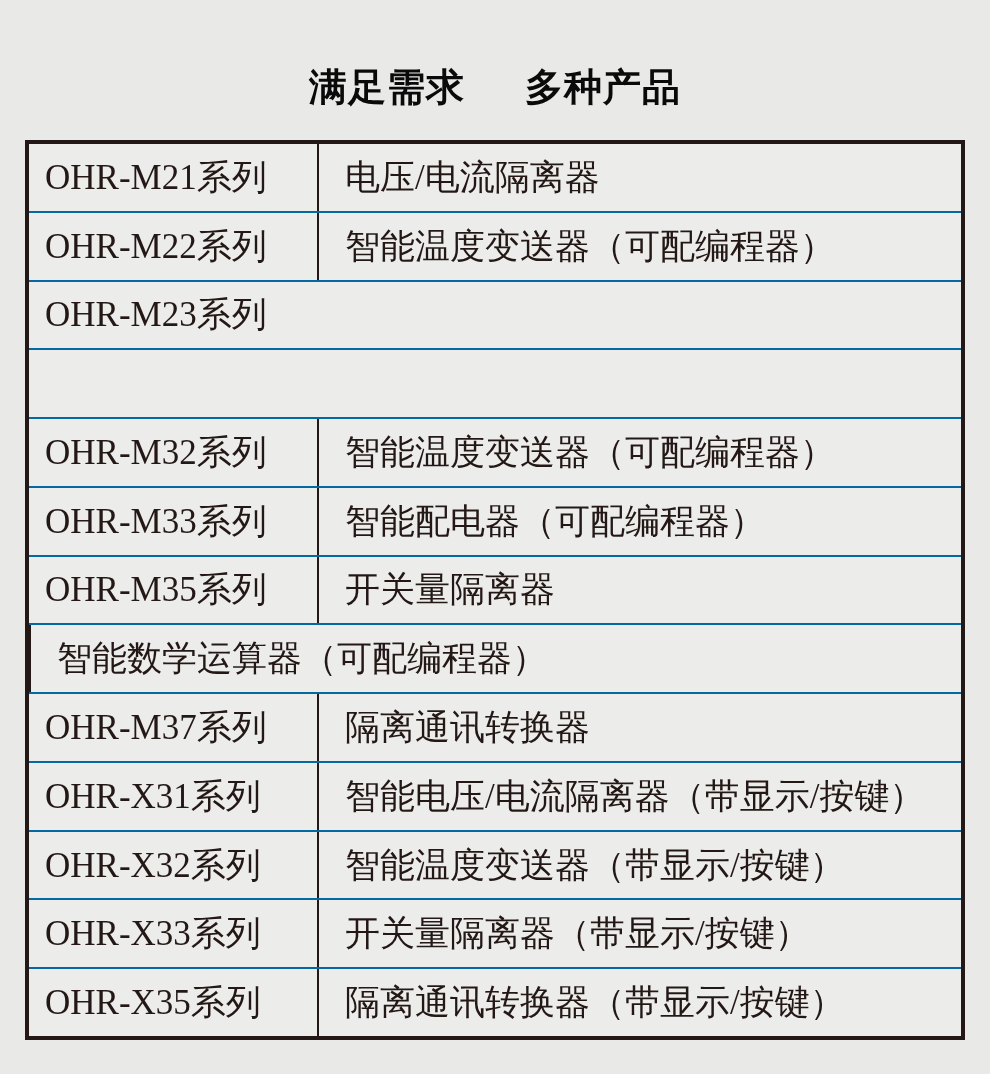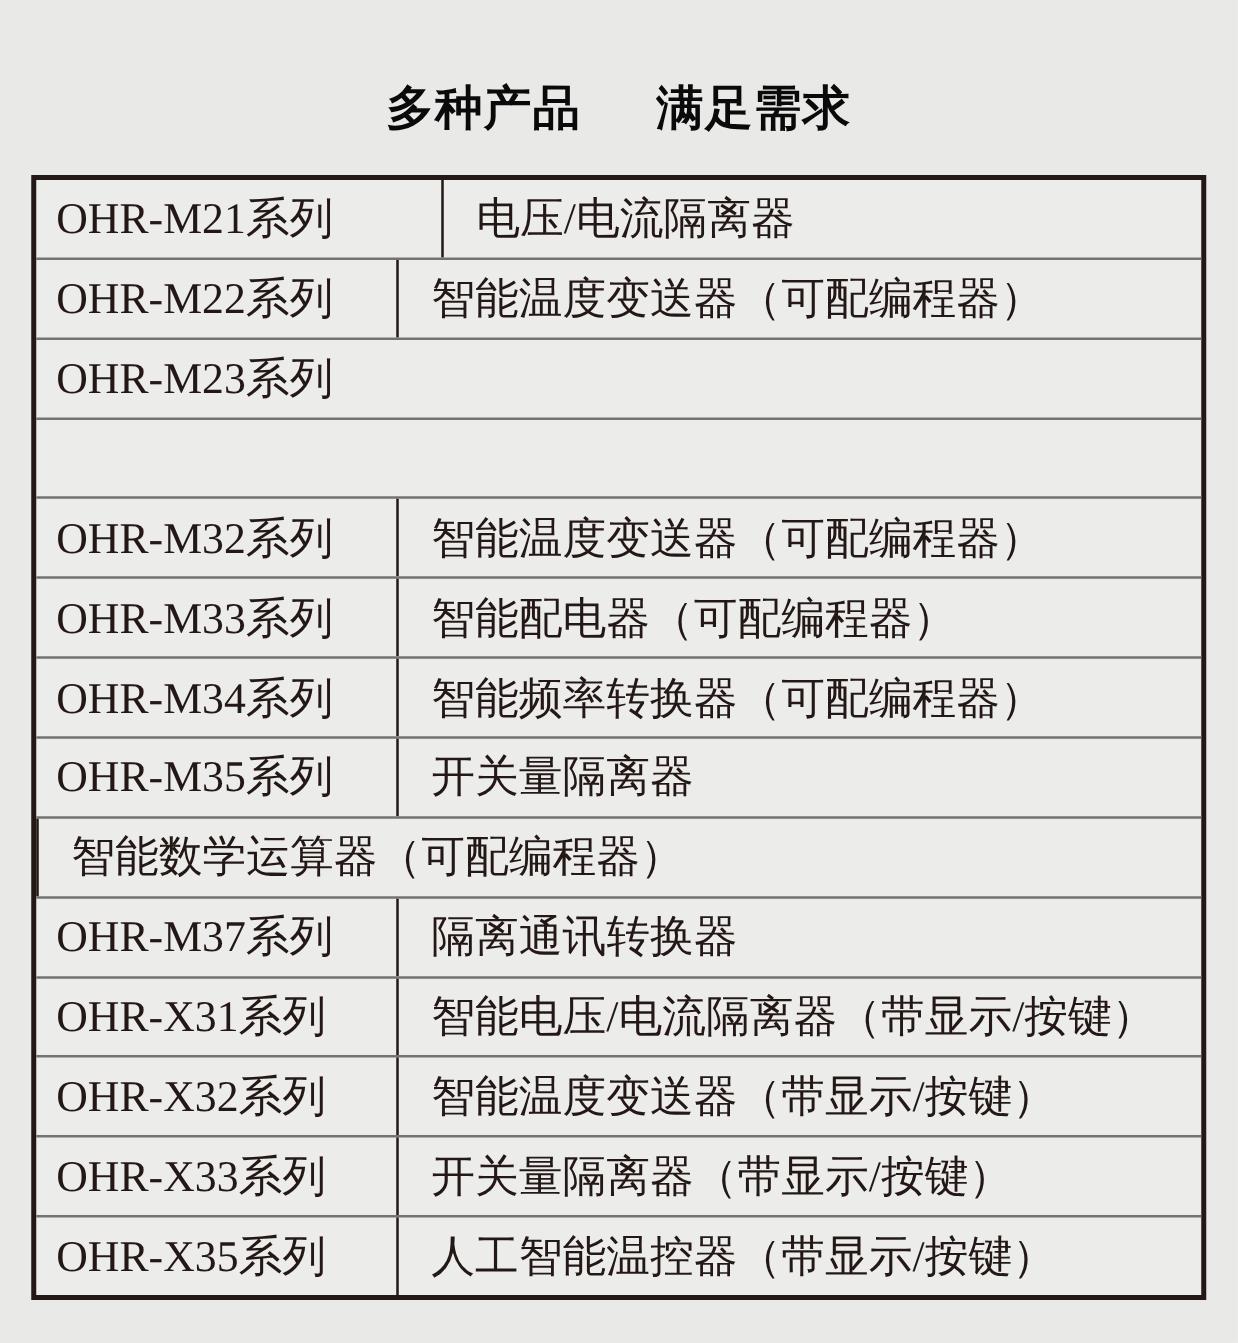--- a/index.html
+++ b/index.html
@@ -42,25 +42,24 @@
     box-sizing: border-box;
     border: 4px solid #231815;
     display: flex;
     flex-direction: column;
     background: #ececeb;
   }
   .row {
     flex: 1 1 0;
     display: flex;
     align-items: stretch;
-    border-top: 2px solid #737373;
+    border-top: 2px solid #0369a1;
   }
   .row:first-child {
     border-top: none;
-    gap: 36px;
   }
   .cell {
     display: flex;
     align-items: center;
     color: #231815;
     font-size: 35px;
     line-height: 1;
     white-space: nowrap;
     overflow: hidden;
   }
@@ -75,22 +74,22 @@
     box-sizing: border-box;
     border-left: 2px solid #231815;
     padding-left: 26px;
   }
 </style>
 </head>
 <body>
 
 <div class="page">
   <div class="title">
+    <span>满足需求</span>
     <span>多种产品</span>
-    <span>满足需求</span>
   </div>
   <div class="product-table" id="product-table">
       <div class="row">
         <div class="cell series">OHR-M21系列</div>
         <div class="cell desc">电压/电流隔离器</div>
       </div>
       <div class="row">
         <div class="cell series">OHR-M22系列</div>
         <div class="cell desc">智能温度变送器（可配编程器）</div>
       </div>
@@ -99,24 +98,20 @@
       </div>
       <div class="row">
       </div>
       <div class="row">
         <div class="cell series">OHR-M32系列</div>
         <div class="cell desc">智能温度变送器（可配编程器）</div>
       </div>
       <div class="row">
         <div class="cell series">OHR-M33系列</div>
         <div class="cell desc">智能配电器（可配编程器）</div>
-      </div>
-      <div class="row">
-        <div class="cell series">OHR-M34系列</div>
-        <div class="cell desc">智能频率转换器（可配编程器）</div>
       </div>
       <div class="row">
         <div class="cell series">OHR-M35系列</div>
         <div class="cell desc">开关量隔离器</div>
       </div>
       <div class="row">
         <div class="cell desc">智能数学运算器（可配编程器）</div>
       </div>
       <div class="row">
         <div class="cell series">OHR-M37系列</div>
@@ -129,16 +124,16 @@
       <div class="row">
         <div class="cell series">OHR-X32系列</div>
         <div class="cell desc">智能温度变送器（带显示/按键）</div>
       </div>
       <div class="row">
         <div class="cell series">OHR-X33系列</div>
         <div class="cell desc">开关量隔离器（带显示/按键）</div>
       </div>
       <div class="row">
         <div class="cell series">OHR-X35系列</div>
-        <div class="cell desc">人工智能温控器（带显示/按键）</div>
+        <div class="cell desc">隔离通讯转换器（带显示/按键）</div>
       </div>
     </div>
 </div>
 
 </body></html>

